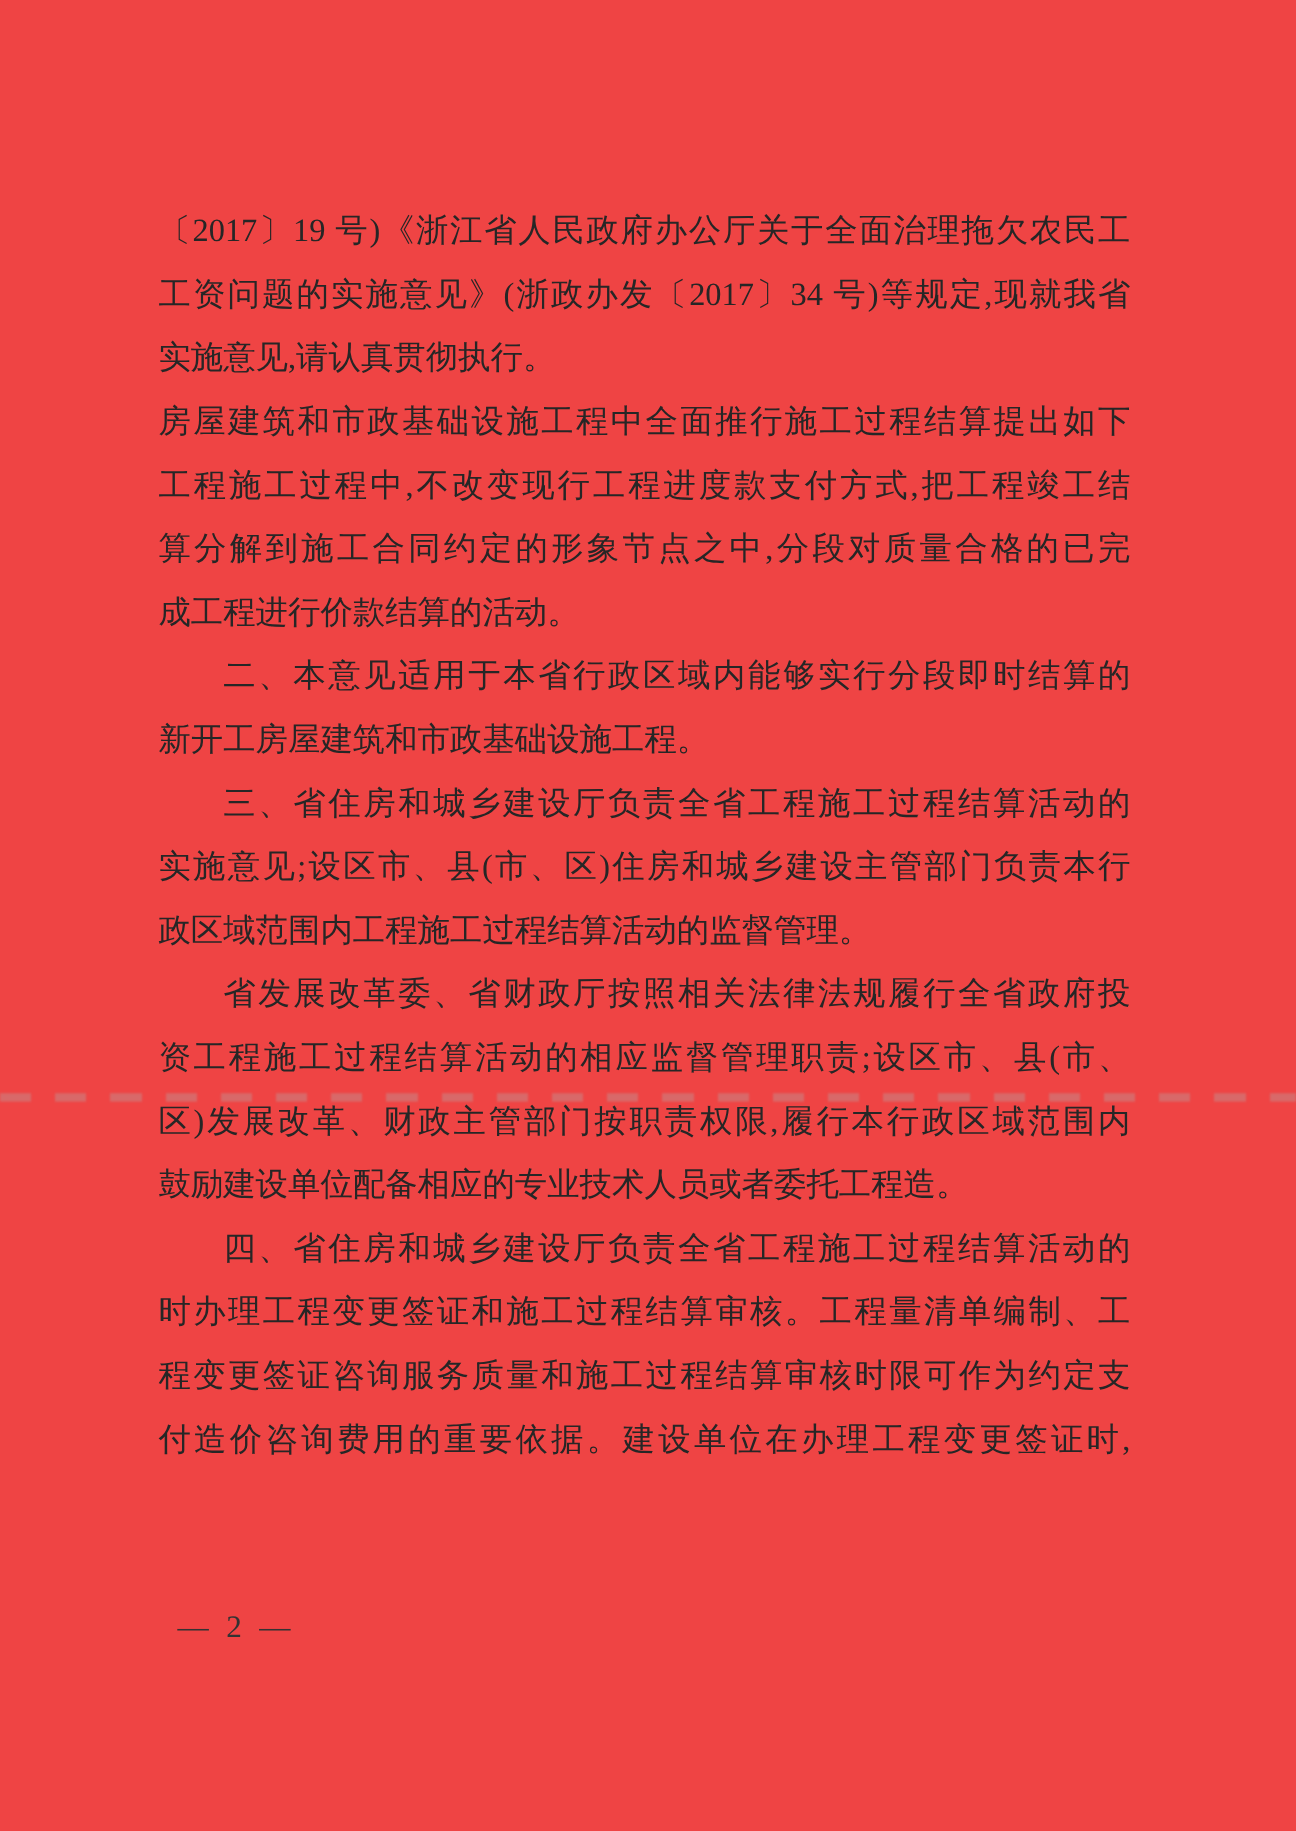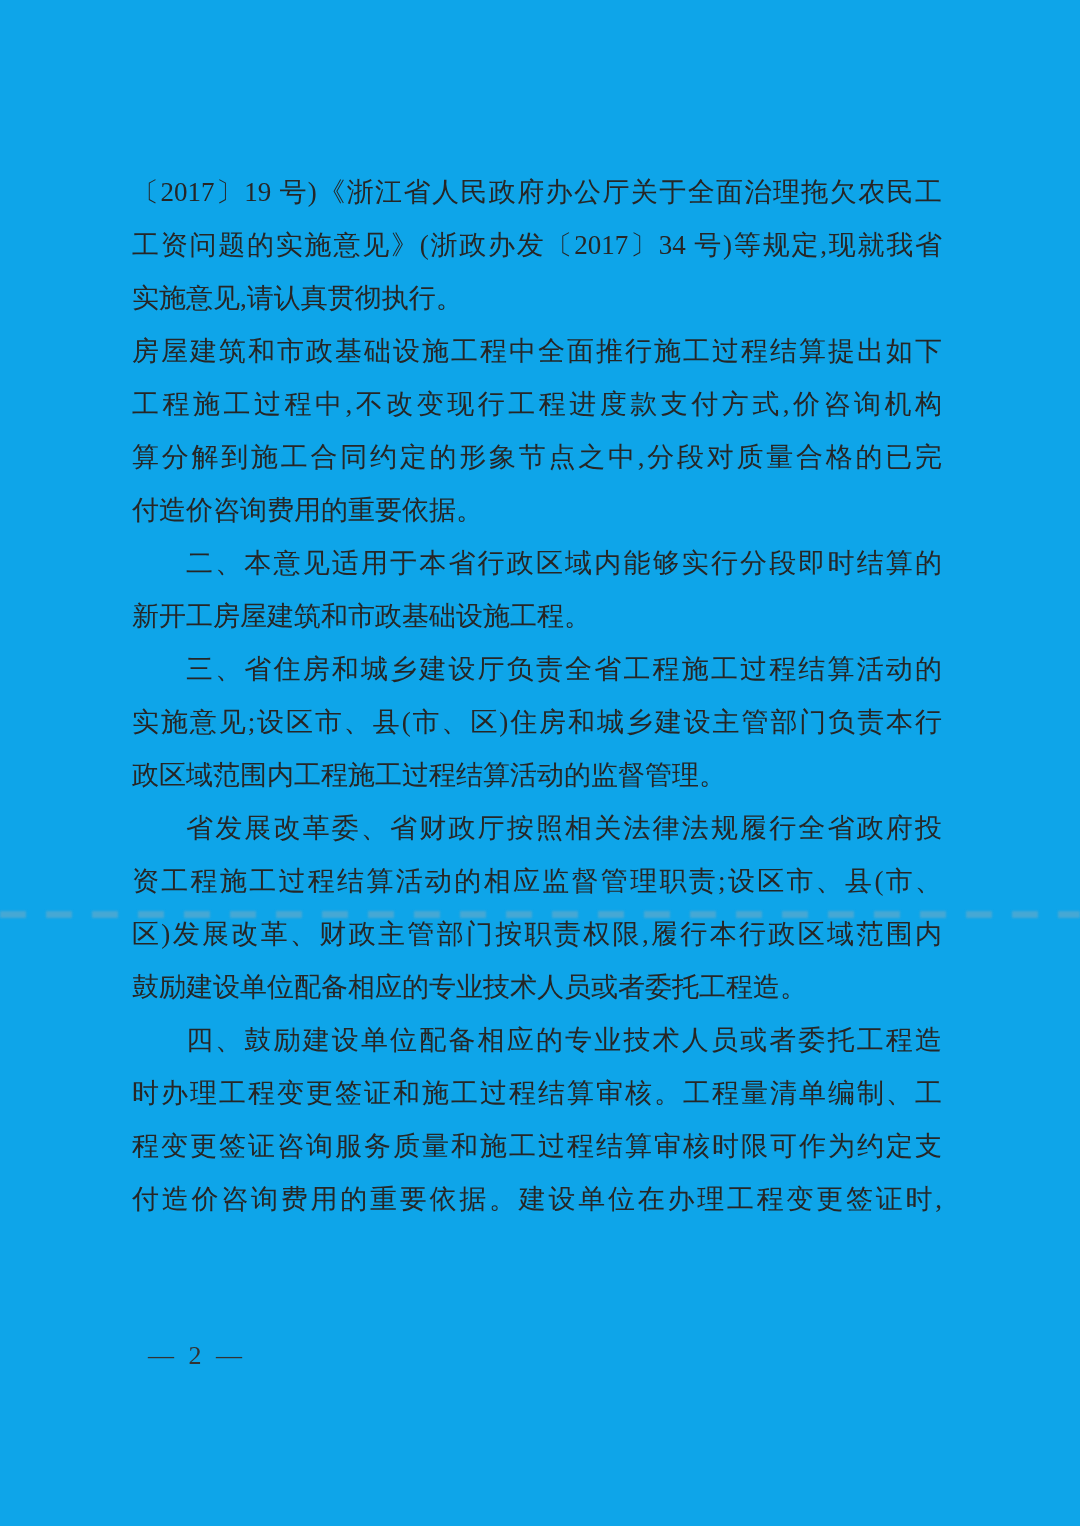--- a/index.html
+++ b/index.html
@@ -1,21 +1,21 @@
 <!DOCTYPE html>
 <html><head>
 <meta charset="utf-8">
 <style>
   * { margin: 0; padding: 0; box-sizing: border-box; }
   html, body { background: #fff; }
   .page {
     position: relative;
     width: 1080px;
     height: 1526px;
-    background: #0ea5e9;
+    background: #ef4444;
     overflow: hidden;
     font-family: "Liberation Serif", "DejaVu Serif", serif;
     color: #262626;
   }
   .textblock {
     position: absolute;
     left: 132px;
     top: 166px;
     width: 810px;
   }
@@ -70,23 +70,23 @@
   <div class="textblock">
 
     <div>
       <div class="ln fill">〔2017〕19 号)《浙江省人民政府办公厅关于全面治理拖欠农民工</div>
       <div class="ln fill">工资问题的实施意见》(浙政办发〔2017〕34 号)等规定,现就我省</div>
       <div class="ln">实施意见,请认真贯彻执行。</div>
       <div class="ln fill">房屋建筑和市政基础设施工程中全面推行施工过程结算提出如下</div>
     </div>
 
     <div>
-      <div class="ln fill">工程施工过程中,不改变现行工程进度款支付方式,价咨询机构</div>
+      <div class="ln fill">工程施工过程中,不改变现行工程进度款支付方式,把工程竣工结</div>
       <div class="ln fill">算分解到施工合同约定的形象节点之中,分段对质量合格的已完</div>
-      <div class="ln">付造价咨询费用的重要依据。</div>
+      <div class="ln">成工程进行价款结算的活动。</div>
     </div>
 
     <div>
       <div class="ln fill indent">二、本意见适用于本省行政区域内能够实行分段即时结算的</div>
       <div class="ln">新开工房屋建筑和市政基础设施工程。</div>
     </div>
 
     <div>
       <div class="ln fill indent">三、省住房和城乡建设厅负责全省工程施工过程结算活动的</div>
       <div class="ln fill">实施意见;设区市、县(市、区)住房和城乡建设主管部门负责本行</div>
@@ -94,21 +94,21 @@
     </div>
 
     <div>
       <div class="ln fill indent">省发展改革委、省财政厅按照相关法律法规履行全省政府投</div>
       <div class="ln fill">资工程施工过程结算活动的相应监督管理职责;设区市、县(市、</div>
       <div class="ln fill">区)发展改革、财政主管部门按职责权限,履行本行政区域范围内</div>
       <div class="ln">鼓励建设单位配备相应的专业技术人员或者委托工程造。</div>
     </div>
 
     <div>
-      <div class="ln fill indent">四、鼓励建设单位配备相应的专业技术人员或者委托工程造</div>
+      <div class="ln fill indent">四、省住房和城乡建设厅负责全省工程施工过程结算活动的</div>
       <div class="ln fill">时办理工程变更签证和施工过程结算审核。工程量清单编制、工</div>
       <div class="ln fill">程变更签证咨询服务质量和施工过程结算审核时限可作为约定支</div>
       <div class="ln fill">付造价咨询费用的重要依据。建设单位在办理工程变更签证时,</div>
     </div>
 
   </div>
 
   <div class="footer-pagenum">— 2 —</div>
 
 </div>

